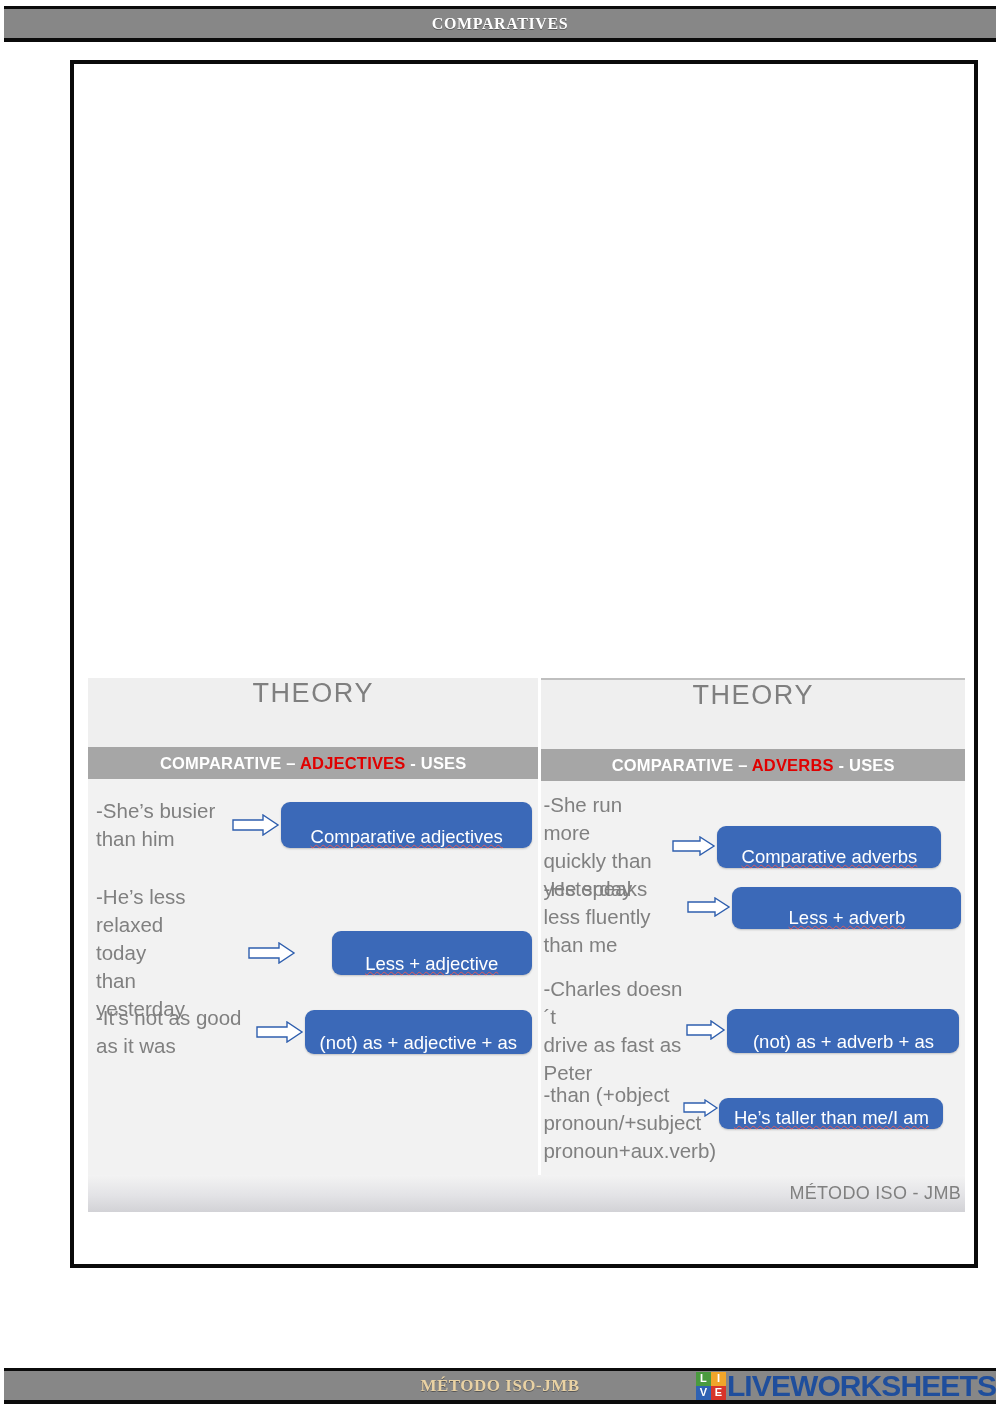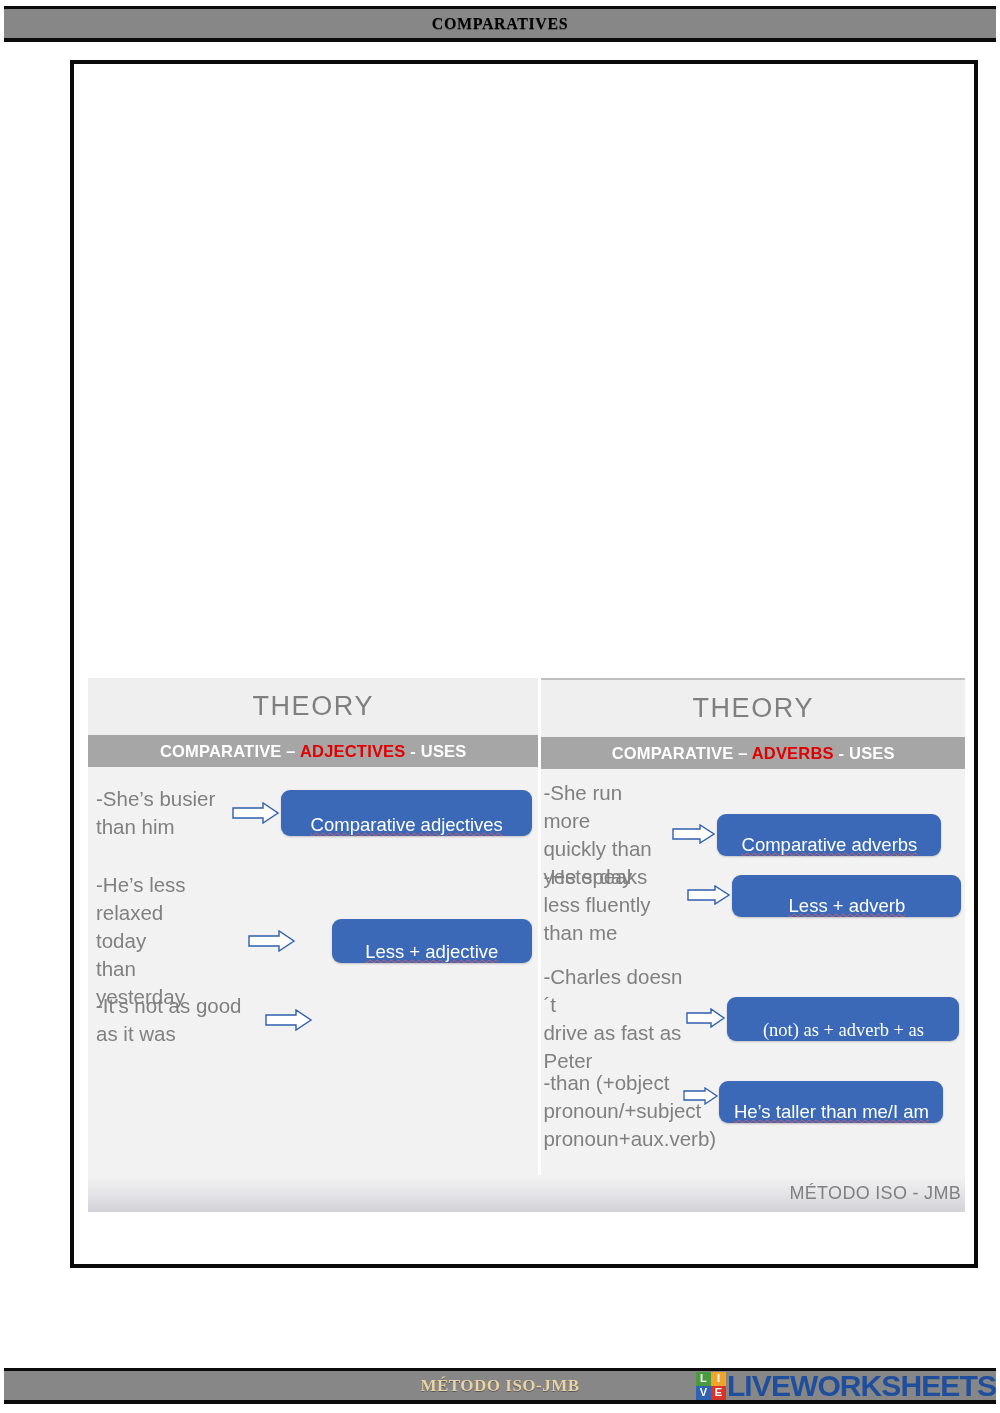--- a/index.html
+++ b/index.html
@@ -28,21 +28,21 @@
     box-sizing: border-box;
     display: flex;
     align-items: center;
     justify-content: center;
   }
   .top-header-title {
     font-family: "Liberation Serif", serif;
     font-weight: bold;
     font-size: 16px;
     letter-spacing: 0.6px;
-    color: #000000;
+    color: #ffffff;
     text-shadow: 0 1px 0 rgba(0,0,0,0.35);
   }
 
   
   .page-frame {
     position: absolute;
     left: 70px;
     top: 60px;
     width: 908px;
     height: 1208px;
@@ -71,24 +71,23 @@
 
   .panel {
     position: relative;
     background: #f2f2f2;
     box-sizing: border-box;
   }
   .panel-left  { width: 452px; }
   .panel-right { width: 425px; border-top: 2px solid #bfbfbf; margin-left: 3px; }
 
   .panel-theory {
-    height: 57px;
+    height: 69px;
     background: #efefef;
     display: flex;
-    align-items: center;
     justify-content: center;
   }
   .panel-theory-label {
     font-size: 27px;
     color: #7f7f7f;
     letter-spacing: 1.6px;
     font-weight: 400;
   }
 
   .panel-subhead {
@@ -286,20 +285,23 @@
         </div>
 
         <div class="row" style="left:8px; top:225px; width:436px;">
           <div class="example" style="width:168px;">-It’s not as good
 as it was</div>
           <div class="arrow">
             <svg width="50" height="22" viewBox="0 0 50 22">
               <path d="M2 6 L32 6 L32 1 L47 11 L32 21 L32 16 L2 16 Z" fill="#ffffff" stroke="#2f5fae" stroke-width="1.4"></path>
             </svg>
           </div>
+          <div class="bluebox" style="width:239px; height:44px;">
+            <span>(not) as + adjective + as</span>
+          </div>
         </div>
 
       </div>
     </div>
 
     <div class="panel panel-right">
       <div class="panel-theory">
         <span class="panel-theory-label">THEORY</span>
       </div>
       <div class="panel-subhead">
@@ -336,35 +338,35 @@
 
         <div class="row" style="left:2px; top:194px; width:420px;">
           <div class="example" style="width:142px;">-Charles doesn´t
 drive as fast as
 Peter</div>
           <div class="arrow" style="width:42px;">
             <svg width="42" height="20" viewBox="0 0 42 20">
               <path d="M2 5 L26 5 L26 1 L39 10 L26 19 L26 15 L2 15 Z" fill="#ffffff" stroke="#2f5fae" stroke-width="1.4"></path>
             </svg>
           </div>
-          <div class="bluebox" style="width:232px; height:44px;font-family:Liberation Serif, serif;">
+          <div class="bluebox" style="width:232px; height:44px;">
             <span>(not) as + adverb + as</span>
           </div>
         </div>
 
         <div class="row" style="left:2px; top:300px; width:420px;">
           <div class="example" style="width:178px;">-than (+object
 pronoun/+subject
 pronoun+aux.verb)</div>
           <div class="arrow" style="width:36px; margin-left:-38px; margin-bottom:26px;">
             <svg width="36" height="18" viewBox="0 0 36 18">
               <path d="M1 4 L22 4 L22 1 L34 9 L22 17 L22 13 L1 13 Z" fill="#ffffff" stroke="#2f5fae" stroke-width="1.3"></path>
             </svg>
           </div>
-          <div class="bluebox" style="width:224px; height:42px; margin-bottom:18px;">
+          <div class="bluebox" style="width:224px; height:31px; margin-bottom:18px;">
             <span class="sq">He’s taller than me/I am</span>
           </div>
         </div>
 
       </div>
     </div>
 
   </div>
 
   <div class="slide-footer">

